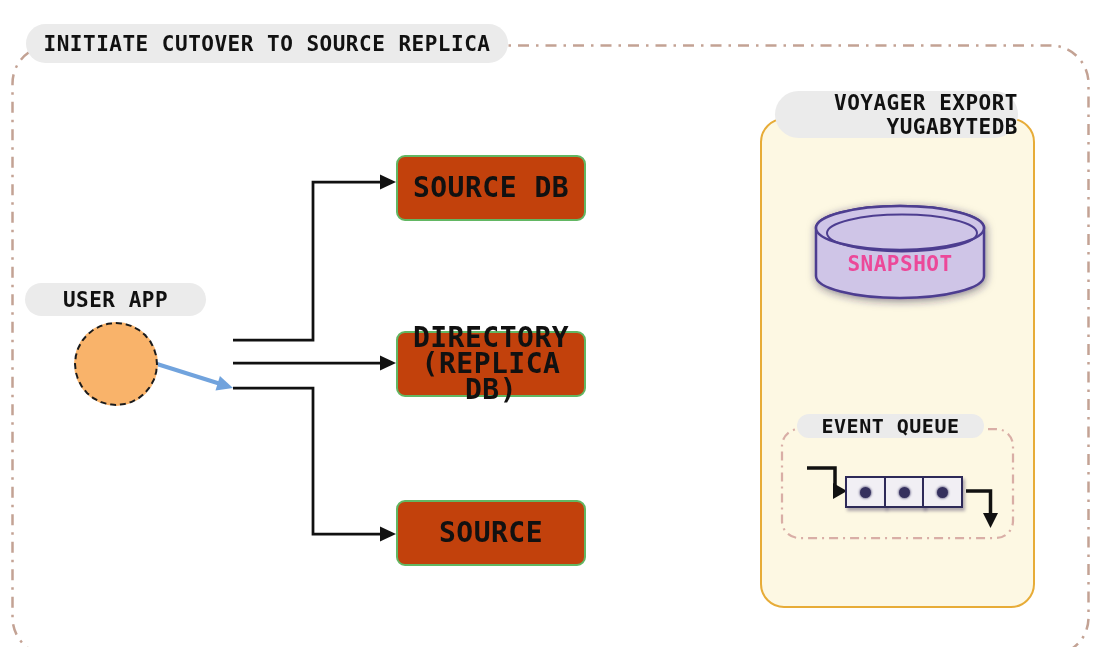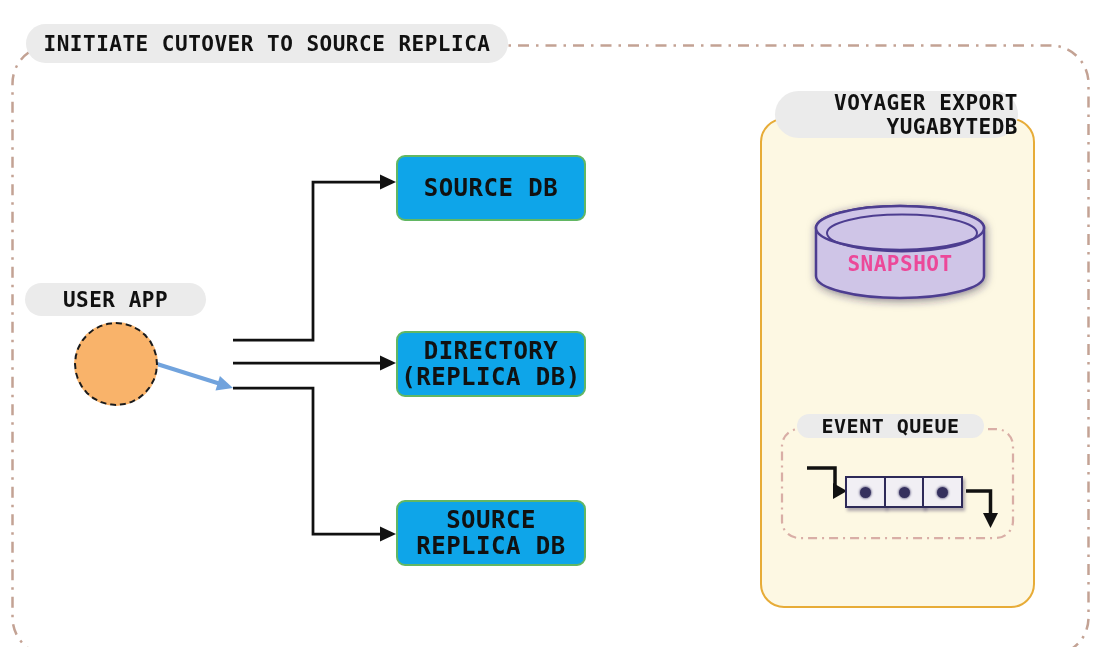--- a/index.html
+++ b/index.html
@@ -17,23 +17,23 @@
   .title-pill{left:26px;top:3px;width:482px;height:39px;font-size:21px;border-radius:20px;}
   .userapp-pill{left:25px;top:262px;width:181px;height:33px;font-size:21px;border-radius:17px;}
   .voyager-pill{left:775px;top:70px;width:243px;height:47px;font-size:21px;line-height:24px;border-radius:24px;align-items:flex-end;}
   .queue-pill{left:797px;top:393px;width:187px;height:24px;font-size:20px;border-radius:16px;}
   .user-circle{
     position:absolute;z-index:3;left:74px;top:301px;width:84px;height:84px;
     border-radius:50%;background:#f9b36a;border:2.5px dashed #1a1a1a;box-sizing:border-box;
   }
   .db-box{
     position:absolute;z-index:3;left:396px;width:190px;height:66px;box-sizing:border-box;
-    background:#0ea5e9;border:2px solid #62b763;border-radius:9px;
+    background:#c2410c;border:2px solid #62b763;border-radius:9px;
     display:flex;flex-direction:column;align-items:center;justify-content:center;
-    font-size:24px;line-height:26px;letter-spacing:.5px;text-align:center;
+    font-size:28px;line-height:26px;letter-spacing:.5px;text-align:center;
   }
   .db-source{top:134px;} .db-target{top:310px;} .db-replica{top:479px;}
   .voyager-box{
     position:absolute;z-index:1;left:760px;top:97px;width:275px;height:490px;box-sizing:border-box;
     background:#fdf8e3;border:2.5px solid #e7ac38;border-radius:24px;
   }
   .snapshot-label{
     position:absolute;z-index:4;left:820px;top:231px;width:160px;text-align:center;
     font-size:21px;color:#ec4899;letter-spacing:.5px;
   }
@@ -101,21 +101,20 @@
     <span>SOURCE DB</span>
   </div>
 
   <div class="db-box db-target">
     <span>DIRECTORY</span>
     <span>(REPLICA DB)</span>
   </div>
 
   <div class="db-box db-replica">
     <span>SOURCE</span>
-    <span>REPLICA DB</span>
   </div>
 
   <div class="voyager-box"></div>
 
   <div class="pill voyager-pill">
     <span>VOYAGER EXPORT</span>
     <span>YUGABYTEDB</span>
   </div>
 
   <div class="snapshot-label">SNAPSHOT</div>

